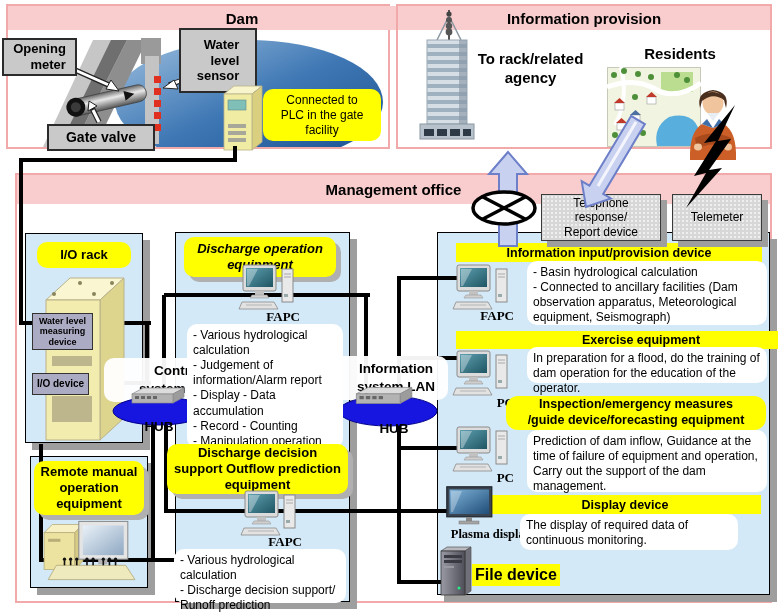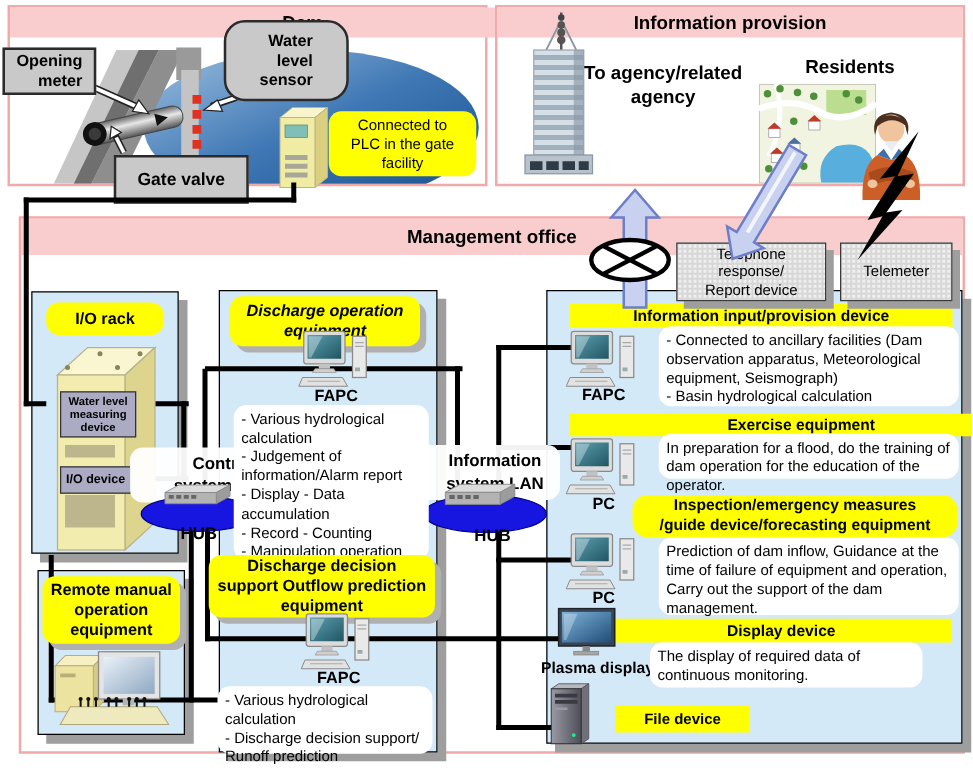--- a/index.html
+++ b/index.html
@@ -16,33 +16,33 @@
   .yellow-round{background:#FFFF00;border-radius:10px;font-weight:bold;font-size:13px;
                 line-height:1.25;display:flex;align-items:center;justify-content:center;
                 text-align:center;}
   .yellow-band{background:#FFFF00;font-weight:bold;font-size:12.5px;display:flex;
                align-items:center;justify-content:center;text-align:center;}
   .shadowed{box-shadow:5px 5px 0 #B0B0B0;}
   .panel{background:#D4E9F7;border:1.5px solid #000;box-sizing:border-box;
          box-shadow:7px 7px 0 #9E9E9E;}
   .white-box{background:#fff;border-radius:10px;box-sizing:border-box;padding:4px 6px;
              font-size:11.5px;line-height:1.26;}
-  .dev-label{font-weight:bold;font-size:13px;text-align:center;}
+  .dev-label{font-weight:bold;font-size:13px;text-align:right;font-family:Liberation Serif, serif;}
   .hatch-box{background-color:#D7D7D7;
              background-image:radial-gradient(#efefef 1.2px, transparent 1.2px);
              background-size:4px 4px;border:1.5px solid #3a3a3a;box-sizing:border-box;
              box-shadow:6px 6px 0 #9E9E9E;font-size:12px;line-height:1.2;
              display:flex;align-items:center;justify-content:center;text-align:center;}
   .lan-label{background:rgba(255,255,255,.95);border-radius:10px;font-weight:bold;
              font-size:13.5px;line-height:1.3;display:flex;align-items:center;
              justify-content:center;text-align:center;padding-left:20px;}
   .hub-word{font-weight:bold;font-size:13.5px;text-align:center;}
   .purple-label{background:#ABABC4;border:1.5px solid #333;box-sizing:border-box;
                 font-weight:bold;display:flex;align-items:center;justify-content:center;
-                text-align:center;line-height:1.15;margin-left:16px;}
+                text-align:center;line-height:1.15;}
   svg{display:block;}
 </style>
 </head>
 <body>
 
 <div id="canvas">
 
   <svg width="0" height="0" style="position:absolute">
     <defs>
       <linearGradient id="scr" x1="0" y1="0" x2="1" y2="1">
@@ -279,26 +279,26 @@
       <line x1="92" y1="92" x2="85" y2="78" stroke="#222" stroke-width="5.5"></line>
       <line x1="92" y1="92" x2="86" y2="80" stroke="#fff" stroke-width="3"></line>
       <polygon points="82,71 90,76 81,81" fill="#fff" stroke="#222" stroke-width="1"></polygon>
     </g>
   </svg>
 
   <div class="abs gray-label pre" style="left:2px;top:38px;width:75px;height:38px;">
     <span class="pre">Opening
 meter</span>
   </div>
-  <div class="abs gray-label pre" style="left:179px;top:16px;width:100px;height:65px;border-radius:17px;">
+  <div class="abs gray-label pre" style="left:179px;top:28px;width:78px;height:65px;">
     <span class="pre">Water
 level
 sensor</span>
   </div>
-  <div class="abs gray-label" style="left:47px;top:124px;width:108px;height:39px;font-size:14px;margin-left:44px;">
+  <div class="abs gray-label" style="left:47px;top:124px;width:108px;height:27px;font-size:14px;">
     <span>Gate valve</span>
   </div>
 
   <svg class="abs" style="left:222px;top:84px;width:42px;height:68px;">
       <use href="#plc"></use>
     </svg>
   <div class="abs yellow-round pre" style="left:263px;top:89px;width:118px;height:52px;font-weight:normal;font-size:12px;">
     <span class="pre">Connected to
 PLC in the gate
 facility</span>
@@ -306,21 +306,21 @@
 
   <div class="abs sec-box" style="left:396px;top:4px;width:376px;height:145px;"></div>
   <div class="abs sec-header" style="left:398px;top:6px;width:372px;height:24px;">
     <span>Information provision</span>
   </div>
 
   <svg class="abs" style="left:415px;top:8px;width:68px;height:135px;">
       <use href="#building"></use>
     </svg>
   <div class="abs pre" style="left:448px;top:31px;width:165px;font-weight:bold;font-size:15px;text-align:center;line-height:1.25;">
-    <span class="pre">To agency/related
+    <span class="pre">To rack/related
 agency</span>
   </div>
   <div class="abs" style="left:628px;top:45px;width:104px;font-weight:bold;font-size:15px;text-align:center;">
     <span>Residents</span>
   </div>
   <svg class="abs" style="left:607px;top:67px;width:94px;height:80px;">
       <use href="#map"></use>
     </svg>
 
   <div class="abs sec-box" style="left:15px;top:173px;width:757px;height:430px;"></div>
@@ -447,22 +447,22 @@
   <div class="abs yellow-band" style="left:456px;top:243px;width:306px;height:19px;">
     <span>Information input/provision  device</span>
   </div>
   <svg class="abs" style="left:452px;top:264px;width:62px;height:46px;">
       <use href="#pc"></use>
     </svg>
   <div class="abs dev-label" style="left:452px;top:308px;width:62px;">
     <span>FAPC</span>
   </div>
   <div class="abs white-box" style="left:527px;top:261px;width:240px;height:64px;font-size:12px;">
+    <div>- Basin hydrological calculation</div>
     <div>- Connected to ancillary facilities (Dam observation apparatus, Meteorological equipment, Seismograph)</div>
-    <div>- Basin hydrological calculation</div>
   </div>
 
   <div class="abs yellow-band" style="left:456px;top:331px;width:370px;height:18px;">
     <span>Exercise equipment</span>
   </div>
   <svg class="abs" style="left:452px;top:350px;width:62px;height:46px;">
       <use href="#pc"></use>
     </svg>
   <div class="abs dev-label" style="left:452px;top:395px;width:62px;">
     <span>PC</span>
@@ -494,21 +494,21 @@
   <div class="abs dev-label" style="left:425px;top:527px;width:106px;font-size:12.5px;">
     <span>Plasma display</span>
   </div>
   <div class="abs white-box" style="left:520px;top:514px;width:218px;height:36px;font-size:12px;">
     <span>The display of required data of continuous monitoring.</span>
   </div>
 
   <svg class="abs" style="left:438px;top:546px;width:36px;height:52px;">
       <use href="#server"></use>
     </svg>
-  <div class="abs yellow-band" style="left:492px;top:564px;width:108px;height:22px;font-size:12px;">
+  <div class="abs yellow-band" style="left:472px;top:564px;width:88px;height:22px;font-size:16px;">
     <span>File device</span>
   </div>
 
   <div class="abs hatch-box pre" style="left:541px;top:194px;width:120px;height:47px;">
     <span class="pre">Telephone
 response/
 Report device</span>
   </div>
   <div class="abs hatch-box" style="left:672px;top:194px;width:90px;height:47px;">
     <span>Telemeter</span>

